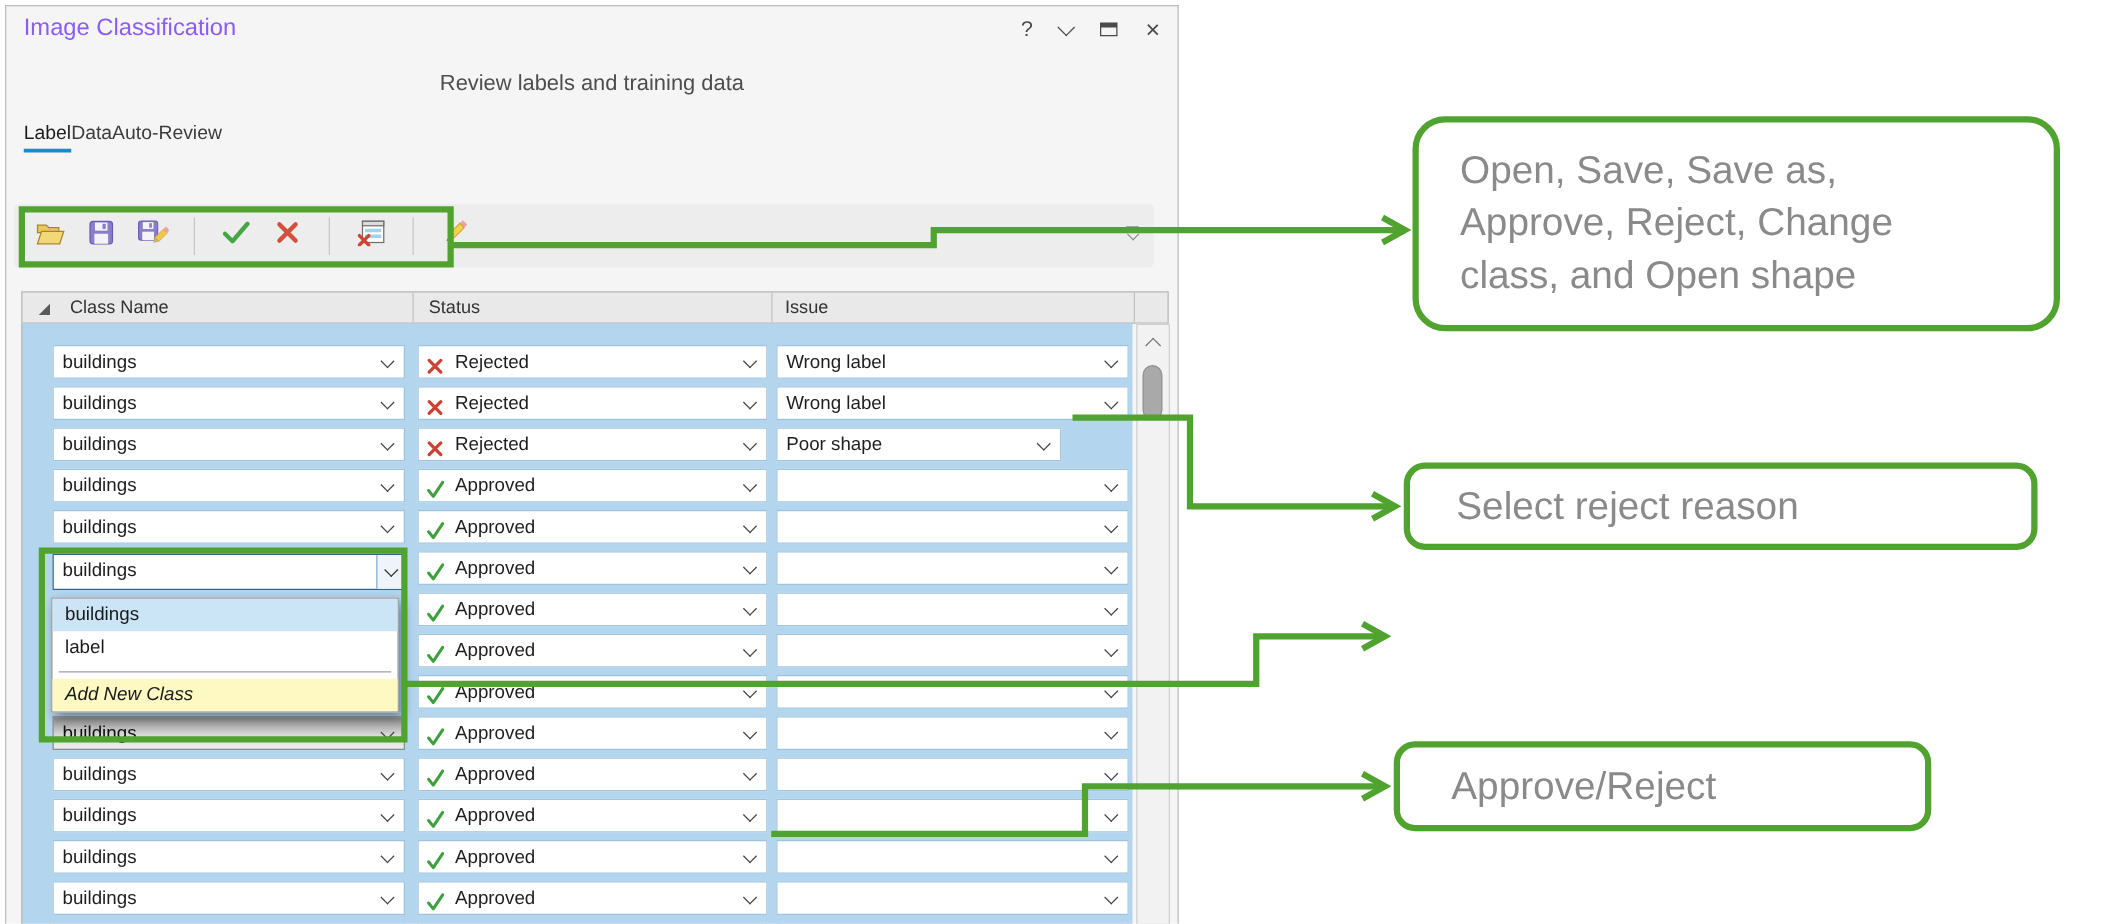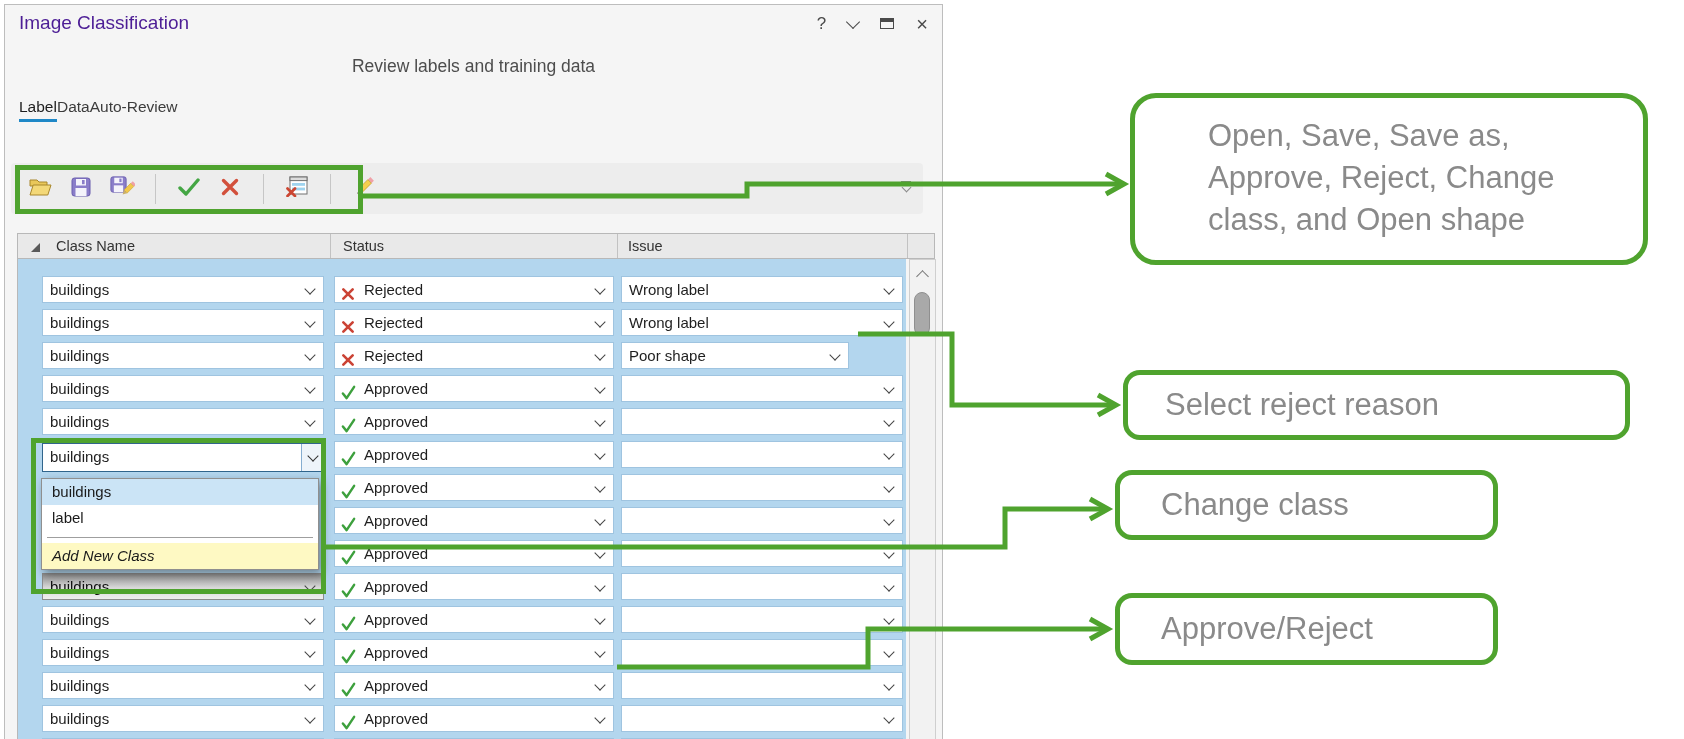--- a/index.html
+++ b/index.html
@@ -2,21 +2,21 @@
 <html><head>
 <meta charset="utf-8">
 <style>
   html,body{margin:0;padding:0;background:#ffffff;width:1684px;height:739px;overflow:hidden;
     font-family:"Liberation Sans", sans-serif;-webkit-font-smoothing:antialiased;}
   .page{position:relative;width:1684px;height:739px;background:#fff;}
 
   
   .panel{position:absolute;left:4px;top:4px;width:939px;height:735px;background:#f5f5f5;
     border:1px solid #bdbdbd;border-bottom:none;box-sizing:border-box;}
-  .panel-title{position:absolute;left:14px;top:7px;font-size:19px;color:#4c1d95;}
+  .panel-title{position:absolute;left:14px;top:7px;font-size:19px;color:#8b5cf6;}
   .win-controls{position:absolute;right:14px;top:10px;display:flex;align-items:center;gap:22px;color:#4a4a4a;}
   .help-q{font-size:17px;line-height:17px;cursor:default;}
   .chev-icon{width:9px;height:9px;border-right:1.7px solid #4a4a4a;border-bottom:1.7px solid #4a4a4a;transform:rotate(45deg);margin-top:-4px;}
   .max-icon{width:14px;height:11px;border:1.6px solid #4a4a4a;border-top-width:4px;box-sizing:border-box;}
   .close-x{font-size:20px;line-height:16px;}
   .subtitle{position:absolute;left:0;top:51px;width:100%;text-align:center;font-size:17.5px;color:#4d4d4d;}
   .tabs{position:absolute;left:14px;top:93px;display:flex;font-size:15.5px;color:#3c3c3c;}
   .tab{padding-bottom:4px;cursor:default;}
   .tab.active{color:#1e1e1e;}
   .tab.active .tab-underline{height:3px;background:#1f88c7;margin-top:3px;}
@@ -60,25 +60,25 @@
     border:1px solid #8f8f8f;border-radius:8px;box-sizing:border-box;}
 
   
   .green-box{position:absolute;border:5px solid #4fa32e;box-sizing:border-box;background:transparent;z-index:30;}
   .toolbar-box{left:10px;top:160px;width:348px;height:49px;}
   .class-box{left:26px;top:433px;width:295px;height:156px;}
   .arrow-layer{position:absolute;left:0;top:0;width:1684px;height:739px;z-index:40;pointer-events:none;}
   .callout{position:absolute;background:#fff;border:5px solid #4fa32e;box-sizing:border-box;color:#8a8a8a;z-index:50;}
   .callout-1{left:1130px;top:93px;width:518px;height:172px;border-radius:26px;font-size:31px;line-height:42px;
     padding:17px 0 0 33px;}
-  .callout-line{white-space:nowrap;margin-left:40px;}
+  .callout-line{white-space:nowrap;}
   .callout-single{display:flex;align-items:center;font-size:31px;border-radius:17px;}
   .callout-2{left:1123px;top:370px;width:507px;height:70px;padding-left:37px;}
   .callout-3{left:1115px;top:470px;width:383px;height:70px;padding-left:41px;}
-  .callout-4{left:1115px;top:593px;width:383px;height:72px;padding-left:41px;}
+  .callout-4{left:1115px;top:593px;width:430px;height:72px;padding-left:41px;}
 
   
   .dropdown{position:absolute;left:36px;top:473px;width:278px;background:#fff;border:1px solid #8f8f8f;
     box-shadow:3px 4px 9px rgba(0,0,0,.40);z-index:20;font-size:15px;color:#1a1a1a;box-sizing:border-box;}
   .dd-item{height:26px;line-height:26px;padding-left:10px;}
   .dd-item.selected{background:#cbe4f6;}
   .dd-sep{border-top:1px solid #9f9f9f;margin:6px 5px 5px 5px;}
   .dd-item.add{background:#fef9c3;font-style:italic;}
 </style>
 </head>
@@ -302,16 +302,15 @@
       <polyline points="1090,619 1108,629 1090,639"></polyline>
     </g>
   </svg>
 
   <div class="callout callout-1">
     <div class="callout-line">Open, Save, Save as,</div>
     <div class="callout-line">Approve, Reject, Change</div>
     <div class="callout-line">class, and Open shape</div>
   </div>
   <div class="callout callout-single callout-2">Select reject reason</div>
-  <div class="callout callout-single callout-3">Change class</div>
   <div class="callout callout-single callout-4">Approve/Reject</div>
 
 </div>
 
 </body></html>

